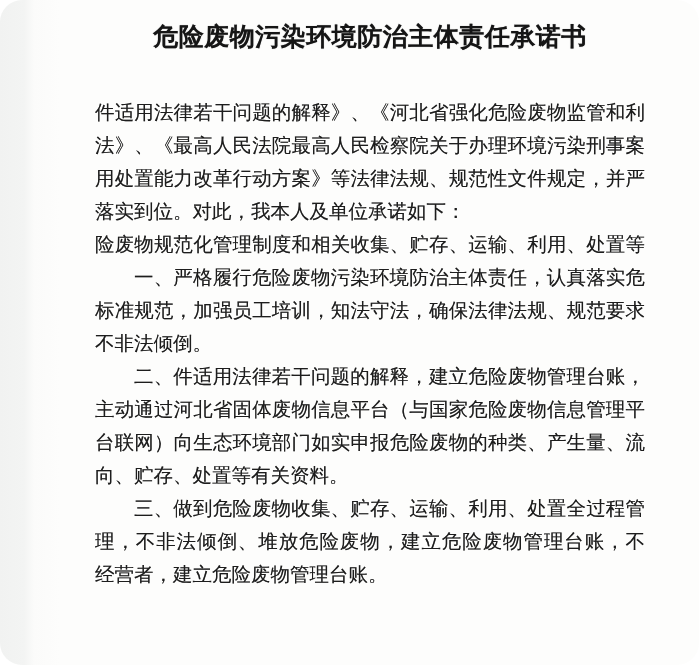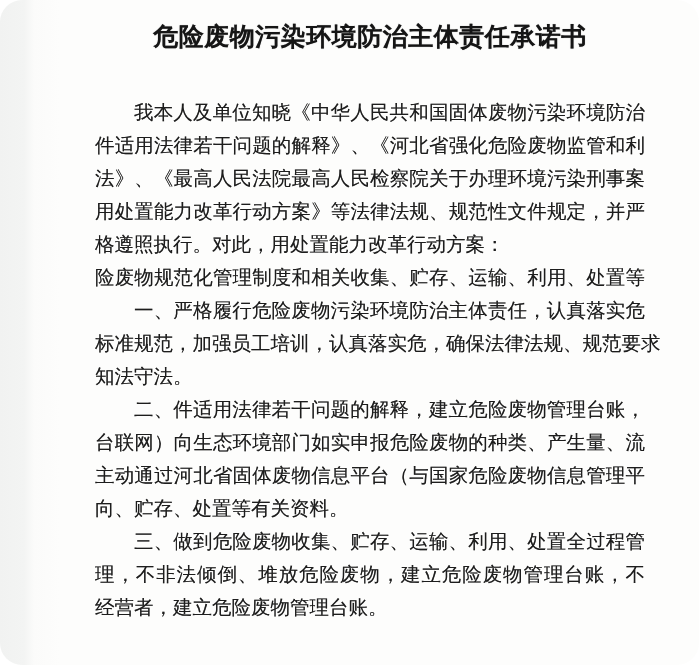--- a/index.html
+++ b/index.html
@@ -67,38 +67,37 @@
 <body>
 
 <div class="page">
   <div class="content">
 
     <h1 class="title">危险废物污染环境防治主体责任承诺书</h1>
 
     <div class="body-text">
 
       <p class="para">
-        <span class="line indent">我本人及单位知晓《中华人民共和国固体废物污染环境防治</span>
         <span class="line">件适用法律若干问题的解释》、《河北省强化危险废物监管和利</span>
         <span class="line">法》、《最高人民法院最高人民检察院关于办理环境污染刑事案</span>
         <span class="line">用处置能力改革行动方案》等法律法规、规范性文件规定，并严</span>
-        <span class="line last">格遵照执行。对此，用处置能力改革行动方案：</span>
+        <span class="line last">落实到位。对此，我本人及单位承诺如下：</span>
       </p>
 
       <p class="para">
         <span class="line">险废物规范化管理制度和相关收集、贮存、运输、利用、处置等</span>
         <span class="line indent">一、严格履行危险废物污染环境防治主体责任，认真落实危</span>
-        <span class="line">标准规范，加强员工培训，认真落实危，确保法律法规、规范要求</span>
-        <span class="line last">知法守法。</span>
+        <span class="line">标准规范，加强员工培训，知法守法，确保法律法规、规范要求</span>
+        <span class="line last">不非法倾倒。</span>
       </p>
 
       <p class="para">
         <span class="line indent">二、件适用法律若干问题的解释，建立危险废物管理台账，</span>
+        <span class="line">主动通过河北省固体废物信息平台（与国家危险废物信息管理平</span>
         <span class="line">台联网）向生态环境部门如实申报危险废物的种类、产生量、流</span>
-        <span class="line">主动通过河北省固体废物信息平台（与国家危险废物信息管理平</span>
         <span class="line last">向、贮存、处置等有关资料。</span>
       </p>
 
       <p class="para">
         <span class="line indent">三、做到危险废物收集、贮存、运输、利用、处置全过程管</span>
         <span class="line">理，不非法倾倒、堆放危险废物，建立危险废物管理台账，不</span>
         <span class="line last">经营者，建立危险废物管理台账。</span>
       </p>
 
     </div>

